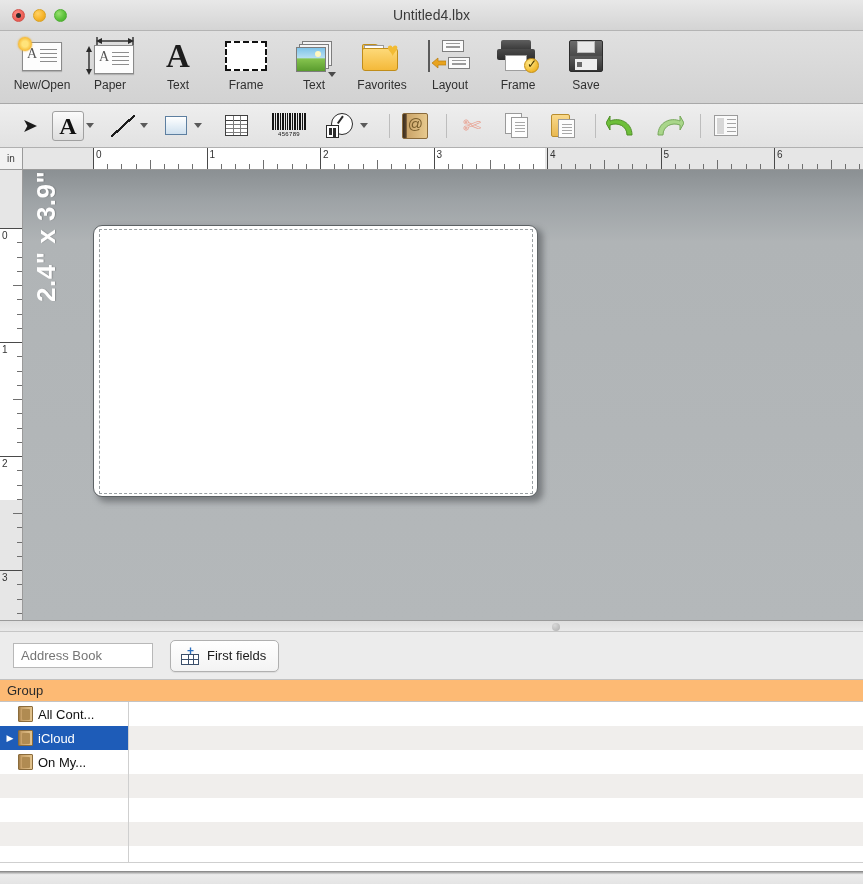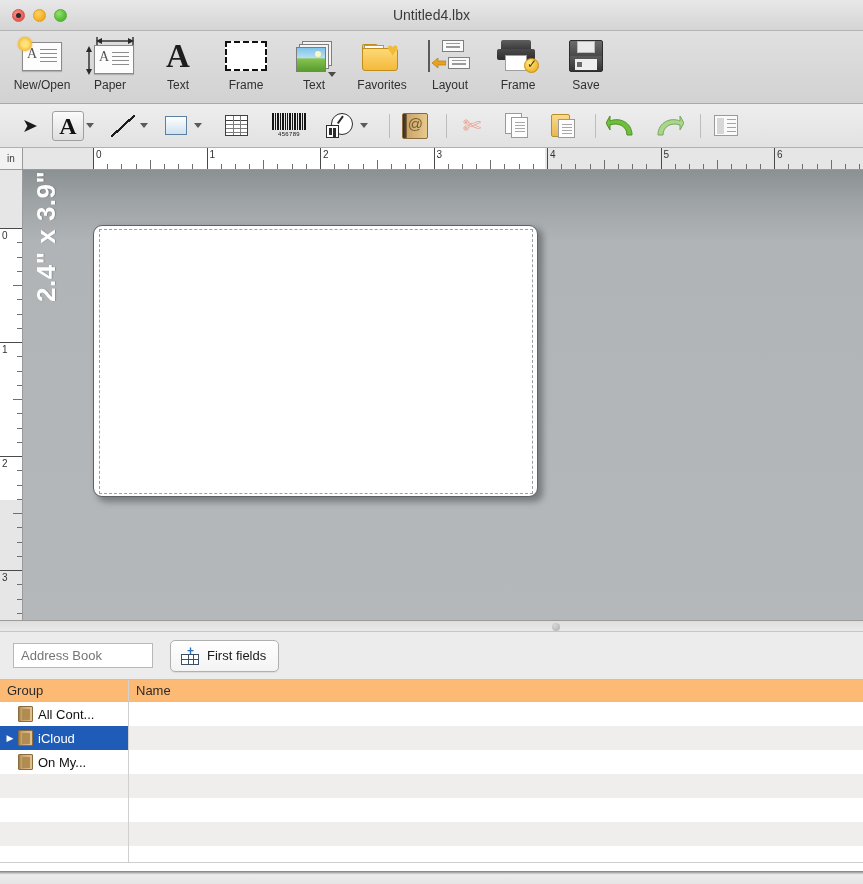--- a/index.html
+++ b/index.html
@@ -782,21 +782,20 @@
       <span class="ic-addfields">
         <span class="g"></span>
           <span class="plus">+</span>
       </span>
       <span>First fields</span>
     </div>
   </div>
 
   <div class="tbl-head">
     <div class="th c1">Group</div>
-    <div class="th c2">Name</div>
   </div>
 
   <div class="tbl-body">
     <div id="rows">
         <div class="row" style="top: 0px;"></div>
         <div class="row alt" style="top: 24px;"></div>
         <div class="row" style="top: 48px;"></div>
         <div class="row alt" style="top: 72px;"></div>
         <div class="row" style="top: 96px;"></div>
         <div class="row alt" style="top: 120px;"></div>

